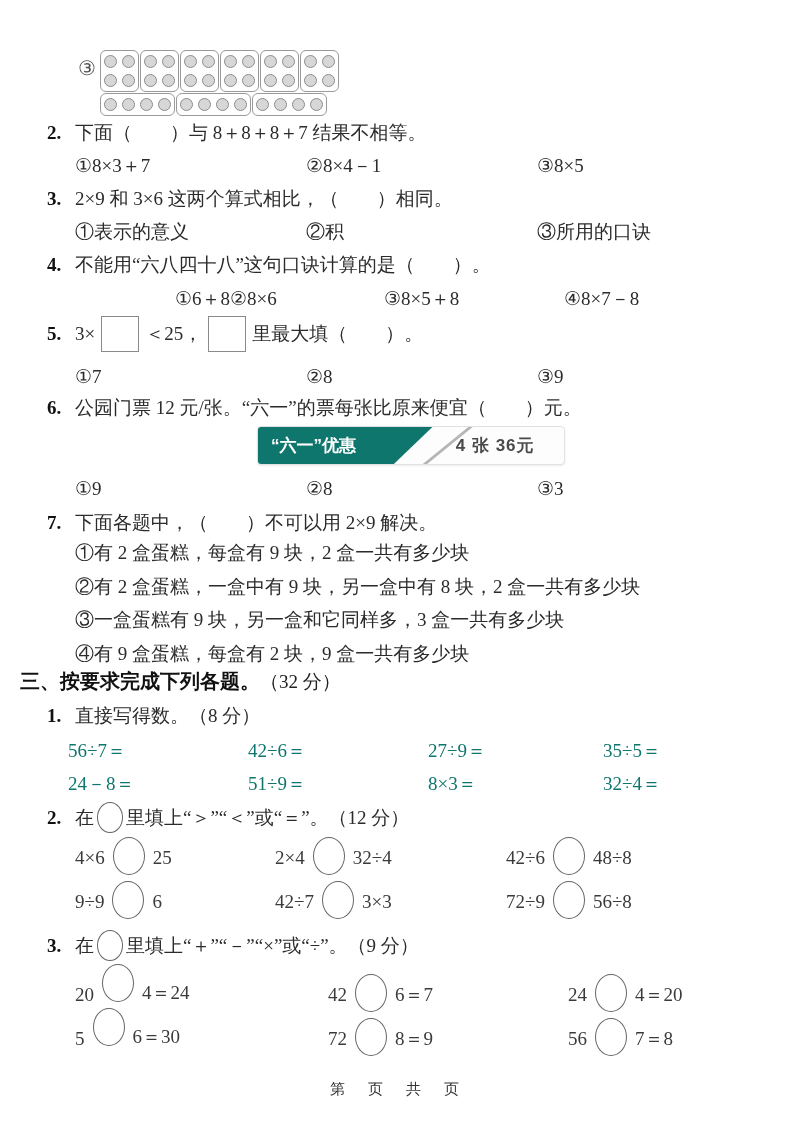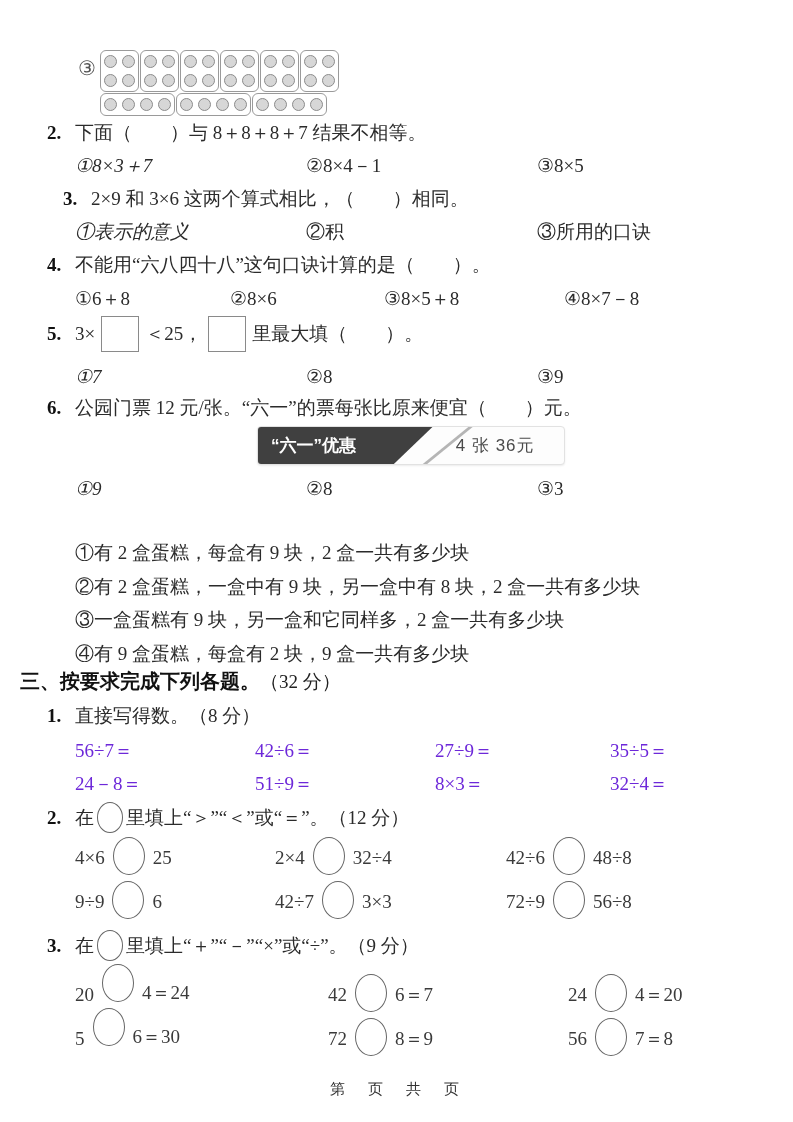--- a/index.html
+++ b/index.html
@@ -20,44 +20,44 @@
     display:grid;grid-template-columns:repeat(2,1fr);justify-items:center;align-items:center;
     width:35px;height:38px;padding:1px 1px;
   }
   .fig-box-wide{grid-template-columns:repeat(4,1fr);width:71px;height:19px;}
   .dot{width:13px;height:13px;border-radius:50%;background:#d7d7d7;border:1px solid #8c8c8c;box-sizing:border-box;}
   
   .stem{left:47px;white-space:nowrap;line-height:30px;}
   .qnum{display:inline-block;width:28px;font-weight:bold;color:#111;}
   .opts{left:75px;white-space:nowrap;line-height:30px;}
   .opts .opt{display:inline-block;}
-  .opts3 .opt:nth-child(1){width:231px;font-style:italic;}
+  .opts3 .opt:nth-child(1){width:231px;}
   .opts3 .opt:nth-child(2){width:231px;}
-  .opts4 .opt:nth-child(1){width:155px;}
+  .opts4 .opt:nth-child(1){width:155px;text-align:right;}
   .opts4 .opt:nth-child(2){width:154px;}
   .opts4 .opt:nth-child(3){width:180px;}
   .q7-list{left:75px;line-height:33.5px;white-space:nowrap;}
   
   .sqbox{display:inline-block;width:36px;height:34px;border:1px solid #8a8a8a;vertical-align:middle;margin:0 6px 4px 6px;background:#fff;}
   .ring{display:inline-block;width:30px;height:36px;border:1px solid #666;border-radius:50%;vertical-align:middle;margin:0 8px 4px 8px;background:#fff;}
   .ring-sm{width:24px;height:29px;margin:0 3px 4px 3px;}
   
   .banner{left:257px;top:426px;width:306px;height:37px;border-radius:4px;background:#fdfdfd;border:1px solid #e2e2e2;box-shadow:0 1px 2px rgba(0,0,0,.08);overflow:hidden;}
-  .banner-gray{position:absolute;left:0;top:0;height:100%;width:60%;background:#404040;
+  .banner-gray{position:absolute;left:0;top:0;height:100%;width:60%;background:#0f766e;
     clip-path:polygon(0 0,95% 0,74% 100%,0 100%);
     display:flex;align-items:center;padding-left:13px;box-sizing:border-box;
     color:#fff;font-weight:bold;font-size:17px;font-family:"Liberation Sans","DejaVu Sans",sans-serif;}
   .banner-slash{position:absolute;left:50%;top:0;height:100%;width:24%;background:#b5b5b5;clip-path:polygon(78% 0,84% 0,22% 100%,16% 100%);}
   .banner-text-right{position:absolute;right:0;top:0;height:100%;width:45%;display:flex;align-items:center;justify-content:center;
-    color:#4a4a4a;font-size:17px;font-weight:normal;font-family:"Liberation Sans","DejaVu Sans",sans-serif;letter-spacing:1px;}
+    color:#4a4a4a;font-size:17px;font-weight:bold;font-family:"Liberation Sans","DejaVu Sans",sans-serif;letter-spacing:1px;}
   
   .sec-title{left:20px;white-space:nowrap;line-height:30px;}
   .sec-title .t{font-family:"Liberation Sans","DejaVu Sans",sans-serif;font-weight:bold;font-size:20px;color:#111;}
   .sec-title .s{font-size:19px;color:#222;}
-  .calc-row{left:75px;white-space:nowrap;line-height:33px;color:#6d28d9;}
+  .calc-row{left:68px;white-space:nowrap;line-height:33px;color:#0f766e;}
   .calc-row .cell{display:inline-block;}
   .calc-row .cell:nth-child(1){width:180px;}
   .calc-row .cell:nth-child(2){width:180px;}
   .calc-row .cell:nth-child(3){width:175px;}
   .cmp-row{left:75px;white-space:nowrap;height:44px;color:#3a3a3a;text-decoration:underline;}
   .cmp-row .cell{display:inline-flex;align-items:center;height:44px;}
   .cmp-row.c2 .cell:nth-child(1){width:200px;}
   .cmp-row.c2 .cell:nth-child(2){width:231px;}
   .cmp-row.c3 .cell:nth-child(1){width:253px;align-items:flex-end;}
   .cmp-row.c3 .cell:nth-child(2){width:240px;}
@@ -132,21 +132,21 @@
           </div>
         </div>
       </div>
   </div>
 
   <div class="abs stem" style="top:118px;">
     <b class="qnum">2.</b><span>下面（　　）与 8＋8＋8＋7 结果不相等。</span>
   </div>
   <div class="abs opts opts3" style="top:151px;"><span class="opt">①8×3＋7</span><span class="opt">②8×4－1</span><span class="opt">③8×5</span></div>
 
-  <div class="abs stem" style="top:184px;margin-left:16px;">
+  <div class="abs stem" style="top:184px;">
     <b class="qnum">3.</b><span>2×9 和 3×6 这两个算式相比，（　　）相同。</span>
   </div>
   <div class="abs opts opts3" style="top:217px;"><span class="opt">①表示的意义</span><span class="opt">②积</span><span class="opt">③所用的口诀</span></div>
 
   <div class="abs stem" style="top:250px;">
     <b class="qnum">4.</b><span>不能用“六八四十八”这句口诀计算的是（　　）。</span>
   </div>
   <div class="abs opts opts4" style="top:284px;"><span class="opt">①6＋8</span><span class="opt">②8×6</span><span class="opt">③8×5＋8</span><span class="opt">④8×7－8</span></div>
 
   <div class="abs stem" style="top:312px;line-height:44px;">
@@ -157,24 +157,27 @@
   <div class="abs stem" style="top:393px;">
     <b class="qnum">6.</b><span>公园门票 12 元/张。“六一”的票每张比原来便宜（　　）元。</span>
   </div>
   <div class="abs banner">
     <div class="banner-gray">“六一”优惠</div>
     <div class="banner-slash"></div>
     <div class="banner-text-right">4 张 36元</div>
   </div>
   <div class="abs opts opts3" style="top:474px;"><span class="opt">①9</span><span class="opt">②8</span><span class="opt">③3</span></div>
 
+  <div class="abs stem" style="top:508px;">
+    <b class="qnum">7.</b><span>下面各题中，（　　）不可以用 2×9 解决。</span>
+  </div>
   <div class="abs q7-list" style="top:536px;">
       <div class="q7-line">①有 2 盒蛋糕，每盒有 9 块，2 盒一共有多少块</div>
       <div class="q7-line">②有 2 盒蛋糕，一盒中有 9 块，另一盒中有 8 块，2 盒一共有多少块</div>
-      <div class="q7-line">③一盒蛋糕有 9 块，另一盒和它同样多，2 盒一共有多少块</div>
+      <div class="q7-line">③一盒蛋糕有 9 块，另一盒和它同样多，3 盒一共有多少块</div>
       <div class="q7-line">④有 9 盒蛋糕，每盒有 2 块，9 盒一共有多少块</div>
     </div>
 
   <div class="abs sec-title" style="top:666px;">
     <span class="t">三、按要求完成下列各题。</span><span class="s">（32 分）</span>
   </div>
 
   <div class="abs stem" style="top:701px;">
     <b class="qnum">1.</b><span>直接写得数。（8 分）</span>
   </div>

